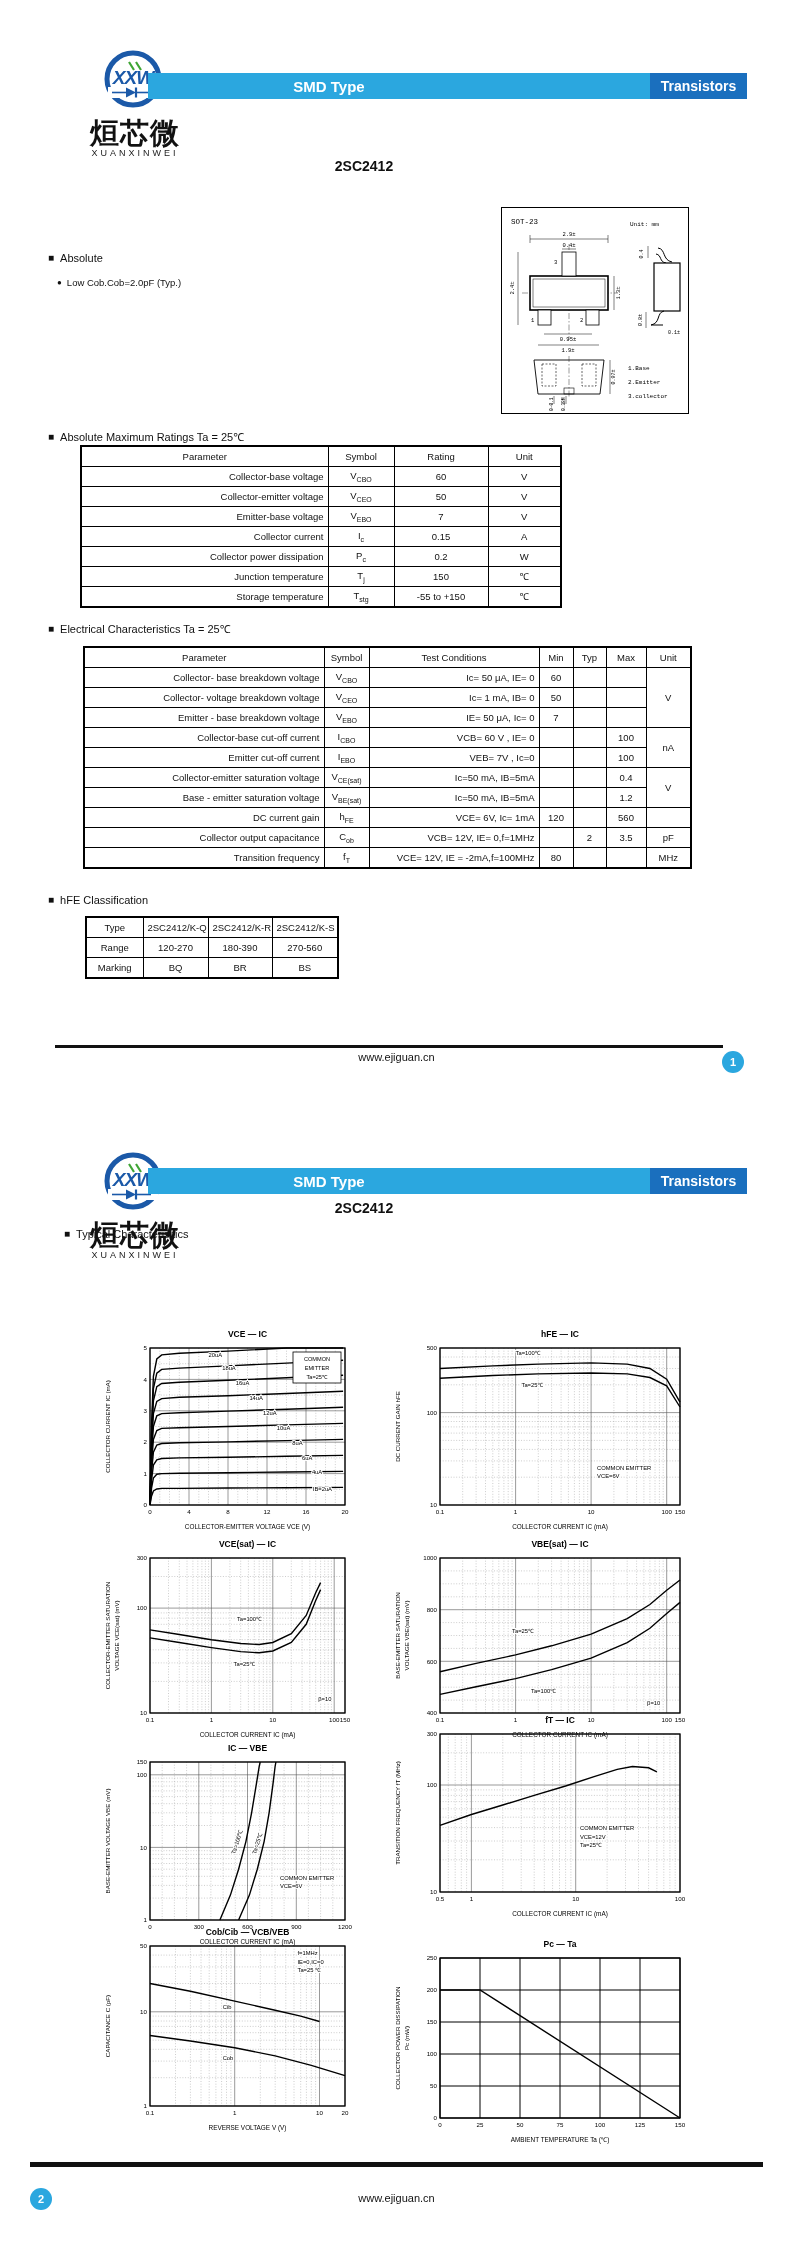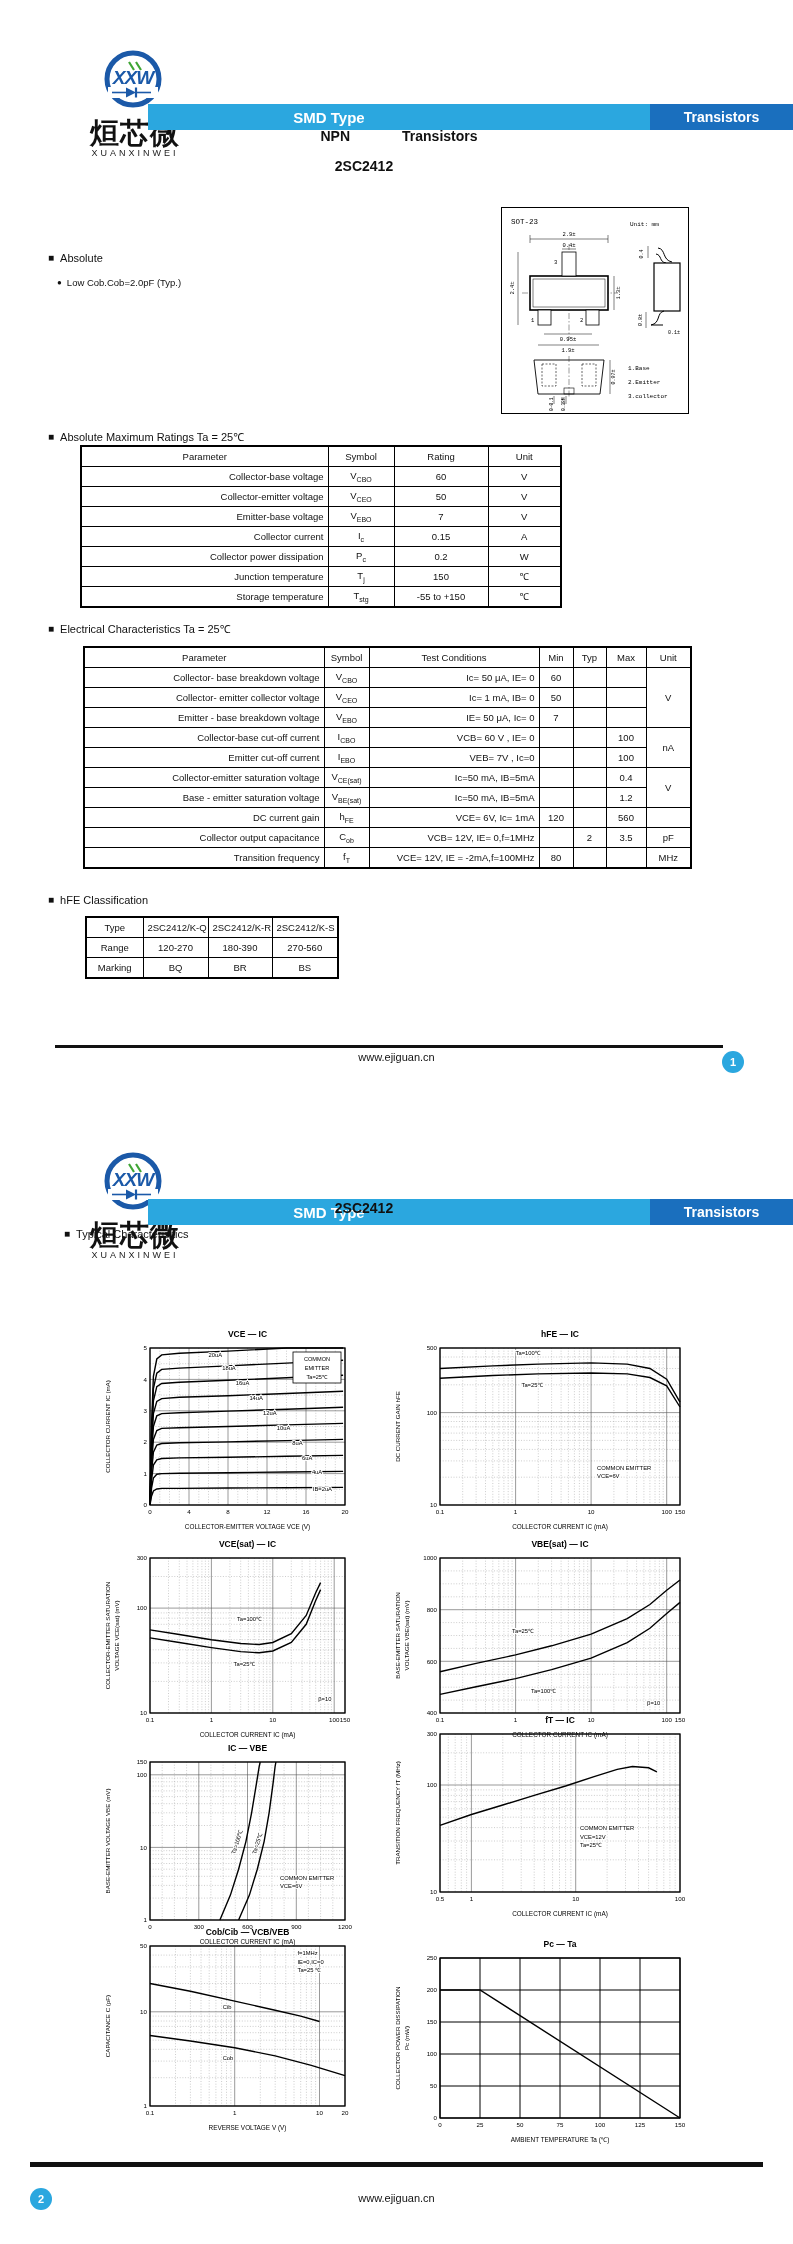--- a/index.html
+++ b/index.html
@@ -5,21 +5,21 @@
   html,body{margin:0;padding:0;background:#e8e8e8;}
   .sheet{position:relative;width:793px;height:2244px;background:#fff;margin:0 auto;
          font-family:"Liberation Sans",sans-serif;color:#111;overflow:hidden;}
   
   .logo-circle{position:absolute;width:68px;height:70px;}
   .logo-cn{position:absolute;left:80px;width:110px;text-align:center;font-weight:bold;
            font-size:29px;letter-spacing:1px;font-family:"Liberation Serif",serif;}
   .logo-en{position:absolute;left:80px;width:110px;text-align:center;font-size:9px;
            letter-spacing:3px;color:#222;}
   
-  .banner{position:absolute;left:148px;width:645px;height:26px;display:flex;margin-top:31px;}
+  .banner{position:absolute;left:148px;width:599px;height:26px;display:flex;}
   .banner .cy{width:502px;background:#2BA7DF;color:#fff;font-weight:bold;font-size:15px;
               display:flex;align-items:center;justify-content:center;padding-right:140px;box-sizing:border-box;}
   .banner .dk{flex:1;background:#1A6FBE;color:#fff;font-weight:bold;font-size:14px;
               display:flex;align-items:center;justify-content:center;}
   .title1{position:absolute;left:148px;top:128px;width:502px;text-align:center;font-weight:bold;font-size:14px;}
   .title1 .gap{display:inline-block;width:52px;}
   .partno{position:absolute;left:148px;width:432px;text-align:center;font-weight:bold;font-size:14px;}
   
   .sec{position:absolute;font-size:11px;display:flex;gap:6px;align-items:center;}
   .sec .sq{font-size:10px;line-height:1;}
@@ -64,23 +64,20 @@
 
   <div class="banner" style="top:73px;">
     <div class="cy">
         <span>SMD Type</span>
       </div>
     <div class="dk">
         <span>Transistors</span>
       </div>
   </div>
 
-  <div class="title1">
-    <span>NPN</span><span class="gap"></span><span>Transistors</span>
-  </div>
   <div class="partno" style="top:158px;">2SC2412</div>
 
   <div class="sec" style="left:48px;top:252px;">
     <span class="sq">■</span>
     <span>Absolute</span>
   </div>
   <div class="feat-item">
     <span class="bl">●</span>
     <span>Low Cob.Cob=2.0pF (Typ.)</span>
   </div>
@@ -227,21 +224,21 @@
         <tr>
           <td class="pl">Collector- base breakdown voltage</td>
           <td class="">V<sub>CBO</sub></td>
           <td class="pl">Ic= 50 μA,  IE= 0</td>
           <td class="">60</td>
           <td class=""></td>
           <td class=""></td>
           <td rowspan="3">V</td>
         </tr>
         <tr>
-          <td class="pl">Collector- emitter collector voltage</td>
+          <td class="pl">Collector- voltage breakdown voltage</td>
           <td class="">V<sub>CEO</sub></td>
           <td class="pl">Ic= 1 mA,  IB= 0</td>
           <td class="">50</td>
           <td class=""></td>
           <td class=""></td>
         </tr>
         <tr>
           <td class="pl">Emitter - base breakdown voltage</td>
           <td class="">V<sub>EBO</sub></td>
           <td class="pl">IE= 50 μA,  Ic= 0</td>

